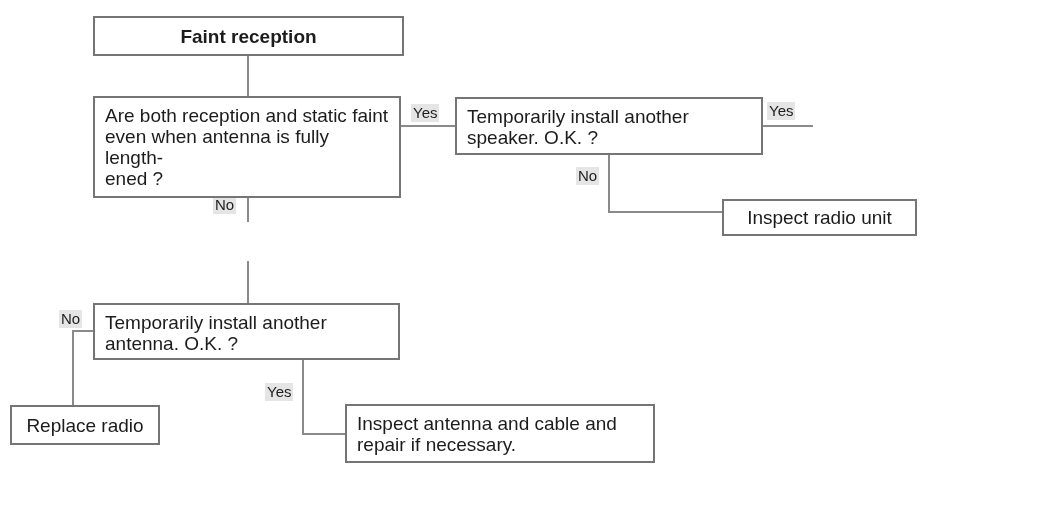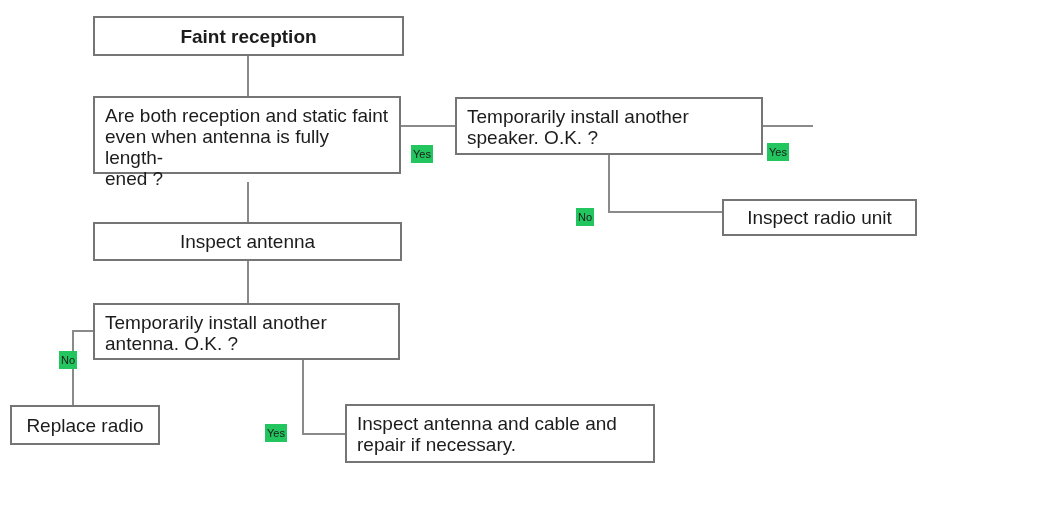--- a/index.html
+++ b/index.html
@@ -37,30 +37,29 @@
   }
   .node.bold {
     font-weight: bold;
   }
   .line {
     position: absolute;
     background: #8a8a8a;
   }
   .edge-label {
     position: absolute;
-    font-size: 11px;
+    font-size: 15px;
     line-height: 18px;
-    background: #22c55e;
+    background: #e5e5e5;
     color: #1c1c1c;
     padding: 0 2px;
-    margin-top: 41px;
   }
   
   #n-faint        { left: 93px;  top: 16px;  width: 311px; height: 40px; }
-  #n-q-reception  { left: 93px;  top: 96px;  width: 308px; height: 78px; }
+  #n-q-reception  { left: 93px;  top: 96px;  width: 308px; height: 102px; }
   #n-q-speaker    { left: 455px; top: 97px;  width: 308px; height: 58px; }
   #n-rep-speaker  { left: 813px; top: 108px; width: 197px; height: 38px; }
   #n-rep-radiounit{ left: 722px; top: 199px; width: 195px; height: 37px; }
   #n-inspect-ant  { left: 93px;  top: 222px; width: 309px; height: 39px; }
   #n-q-antenna    { left: 93px;  top: 303px; width: 307px; height: 57px; }
   #n-rep-radio    { left: 10px;  top: 405px; width: 150px; height: 40px; }
   #n-inspect-cable{ left: 345px; top: 404px; width: 310px; height: 59px; }
   
   #l-v1 { left: 247px; top: 56px;  width: 2px;   height: 40px; }
   #l-v2 { left: 247px; top: 182px; width: 2px;   height: 40px; }
@@ -105,20 +104,19 @@
   <span class="edge-label" id="lab-no3">No</span>
   <span class="edge-label" id="lab-yes3">Yes</span>
 
   <div class="node center bold" id="n-faint">Faint reception</div>
   <div class="node left" id="n-q-reception">Are both reception and static faint
 even when antenna is fully length-
 ened ?</div>
   <div class="node left" id="n-q-speaker">Temporarily install another
 speaker. O.K. ?</div>
   <div class="node center" id="n-rep-radiounit">Inspect radio unit</div>
-  <div class="node center" id="n-inspect-ant">Inspect antenna</div>
   <div class="node left" id="n-q-antenna">Temporarily install another
 antenna. O.K. ?</div>
   <div class="node center" id="n-rep-radio">Replace radio</div>
   <div class="node left" id="n-inspect-cable">Inspect antenna and cable and
 repair if necessary.</div>
 
 </div>
 
 </body></html>

